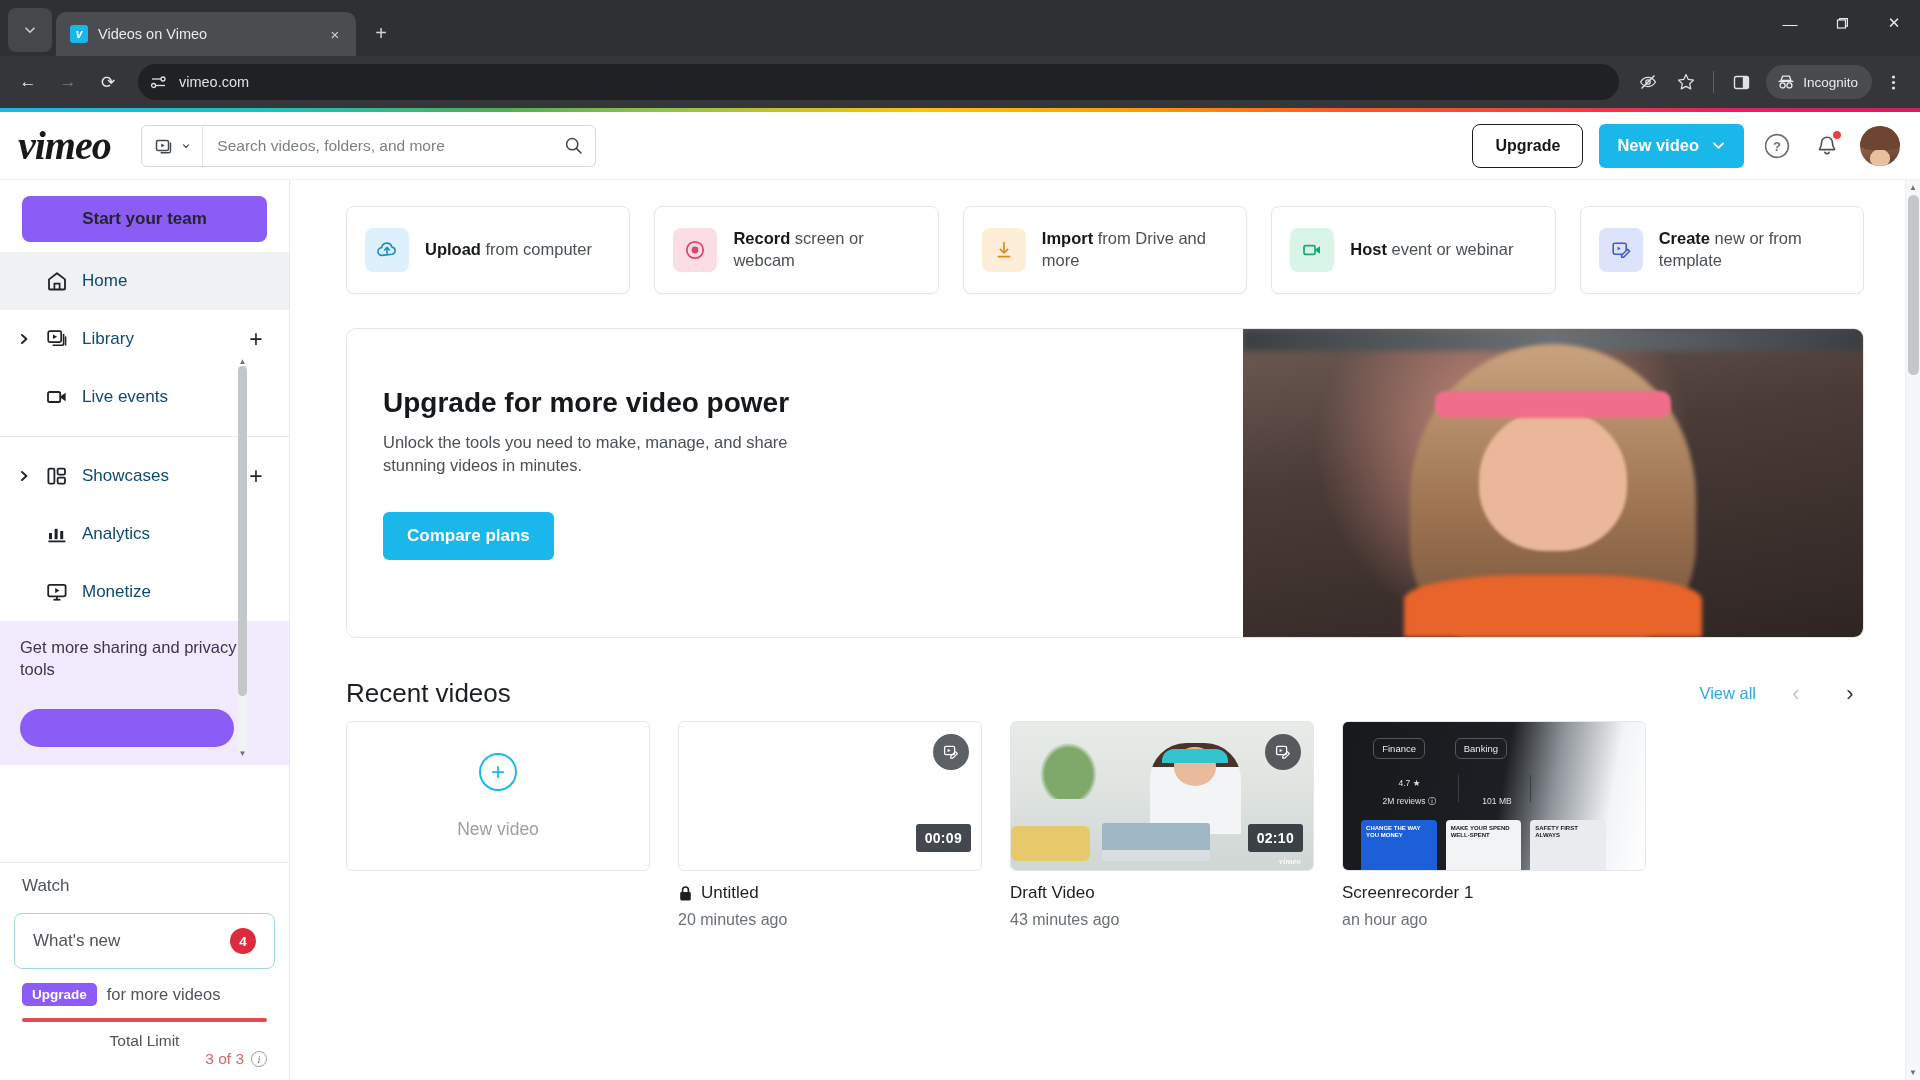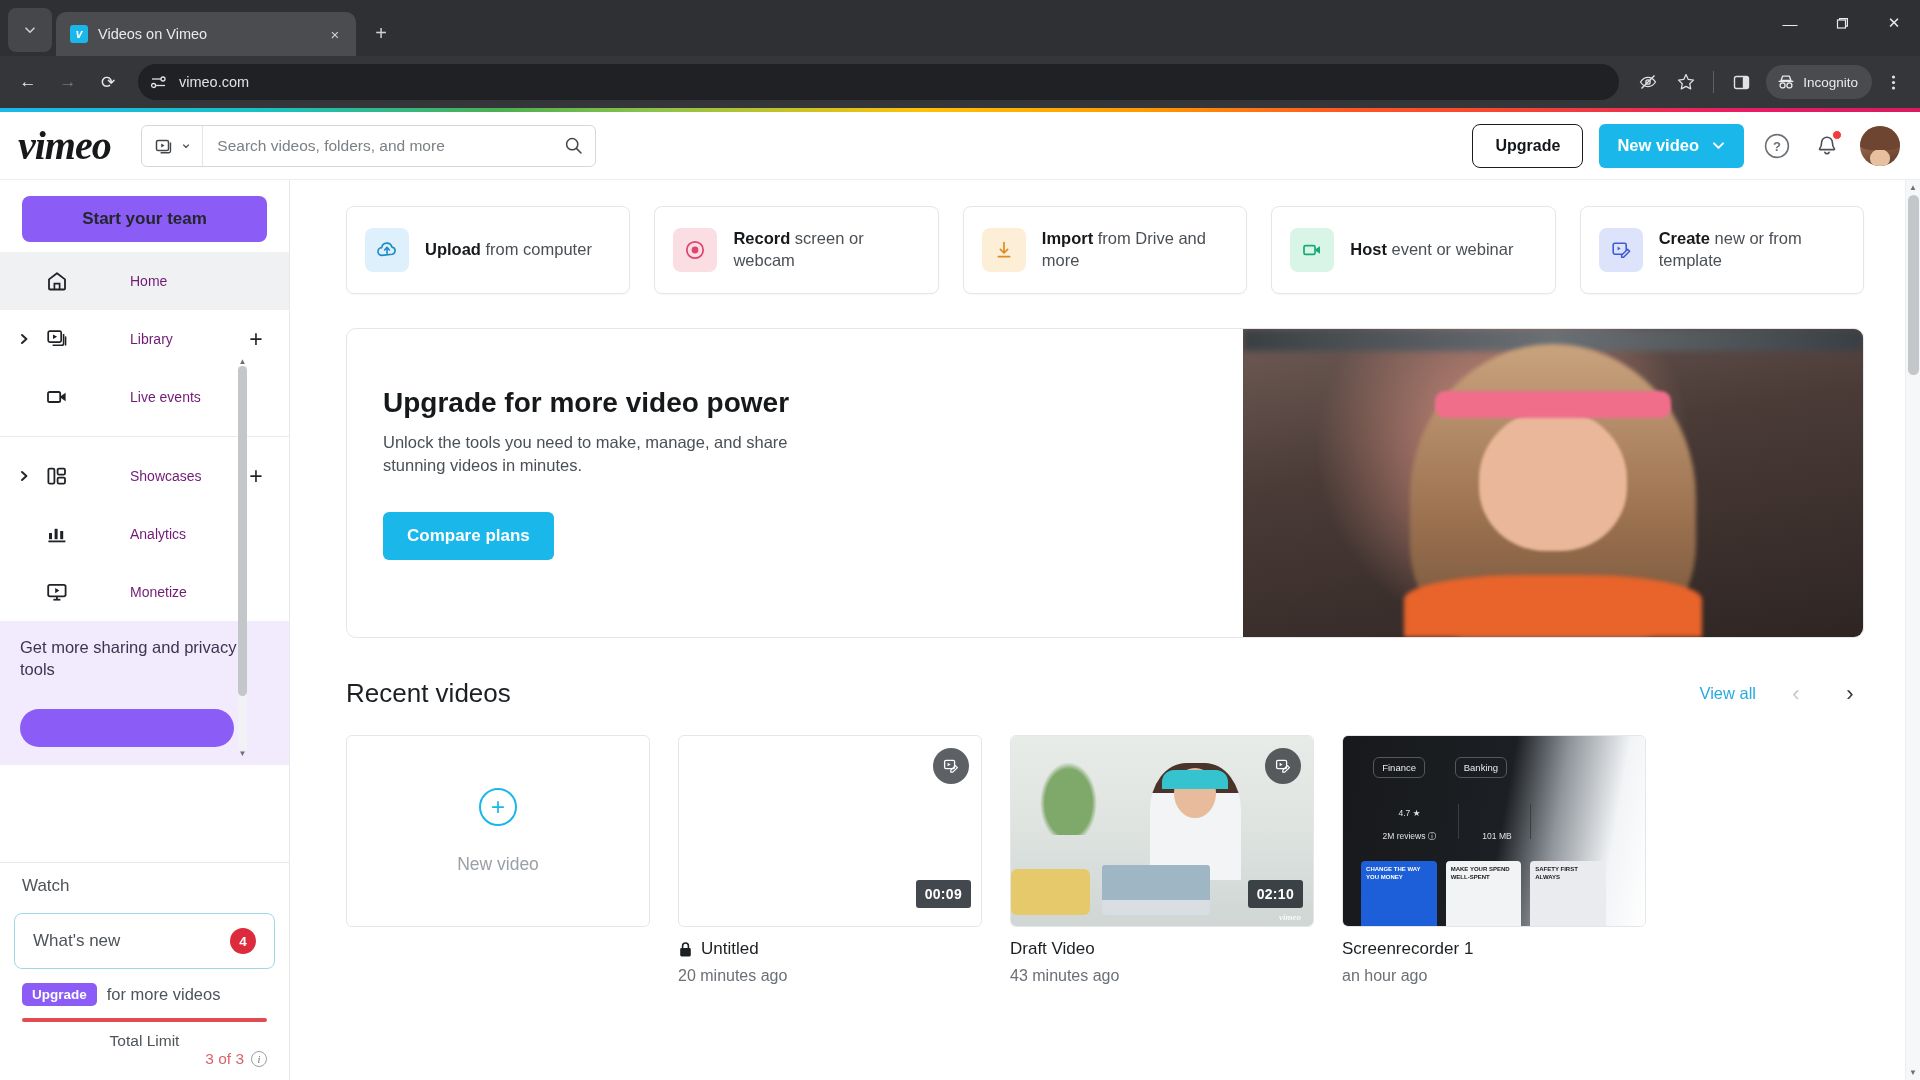--- a/index.html
+++ b/index.html
@@ -259,21 +259,21 @@
   .nav-chevron {
     width: 16px; flex: none;
     color: #33383d; font-size: 13px;
     display: flex; align-items: center; justify-content: center;
   }
   .nav-icon {
     width: 26px; height: 26px; flex: none;
     display: flex; align-items: center; justify-content: center;
     color: #1e2226;
   }
-  .nav-label { font-size: 14px; color: #701a75; flex: 1; margin-left: 48px; }
+  .nav-label { font-size: 17px; color: #0c4a6e; flex: 1; }
   .nav-plus {
     width: 26px; height: 26px; flex: none;
     display: flex; align-items: center; justify-content: center;
     color: #1e2226; font-size: 23px; font-weight: 300;
     cursor: pointer;
   }
   .nav-divider { height: 1px; background: #e8eaec; margin: 10px 0; }
   .promo-card {
     background: #f1ebfd;
     padding: 16px 20px 18px 20px;
@@ -434,37 +434,37 @@
     filter: blur(2px);
   }
   .ub-media .strip {
     position: absolute; left: 0; top: 0; width: 100%; height: 7%;
     background: linear-gradient(90deg,#3a3f44,#6b7075,#3a3f44);
     filter: blur(3px);
   }
 
   .section-head {
     display: flex; align-items: center;
-    margin-bottom: 26px;
+    margin-bottom: 12px;
   }
   .section-title { font-size: 26px; font-weight: 400; color: #1c2023; }
   .section-actions { margin-left: auto; display: flex; align-items: center; gap: 26px; }
   .view-all { color: #2aa9e0; font-size: 16.5px; cursor: pointer; }
   .arrow-btn {
     width: 28px; height: 28px;
     display: flex; align-items: center; justify-content: center;
     font-size: 22px; cursor: pointer;
   }
   .arrow-btn.prev { color: #c4c8cb; }
   .arrow-btn.next { color: #32373b; }
 
   .videos-row { display: flex; gap: 28px; }
   .video-card { width: 304px; flex: none; }
   .thumb {
-    height: 192px; border-radius: 6px;
+    height: 150px; border-radius: 6px;
     border: 1px solid #e4e6e9;
     position: relative; overflow: hidden;
     background: #fff;
     cursor: pointer;
   }
   .new-video-thumb {
     display: flex; flex-direction: column;
     align-items: center; justify-content: center;
     gap: 28px;
     border: 1px solid #e4e6e9;

